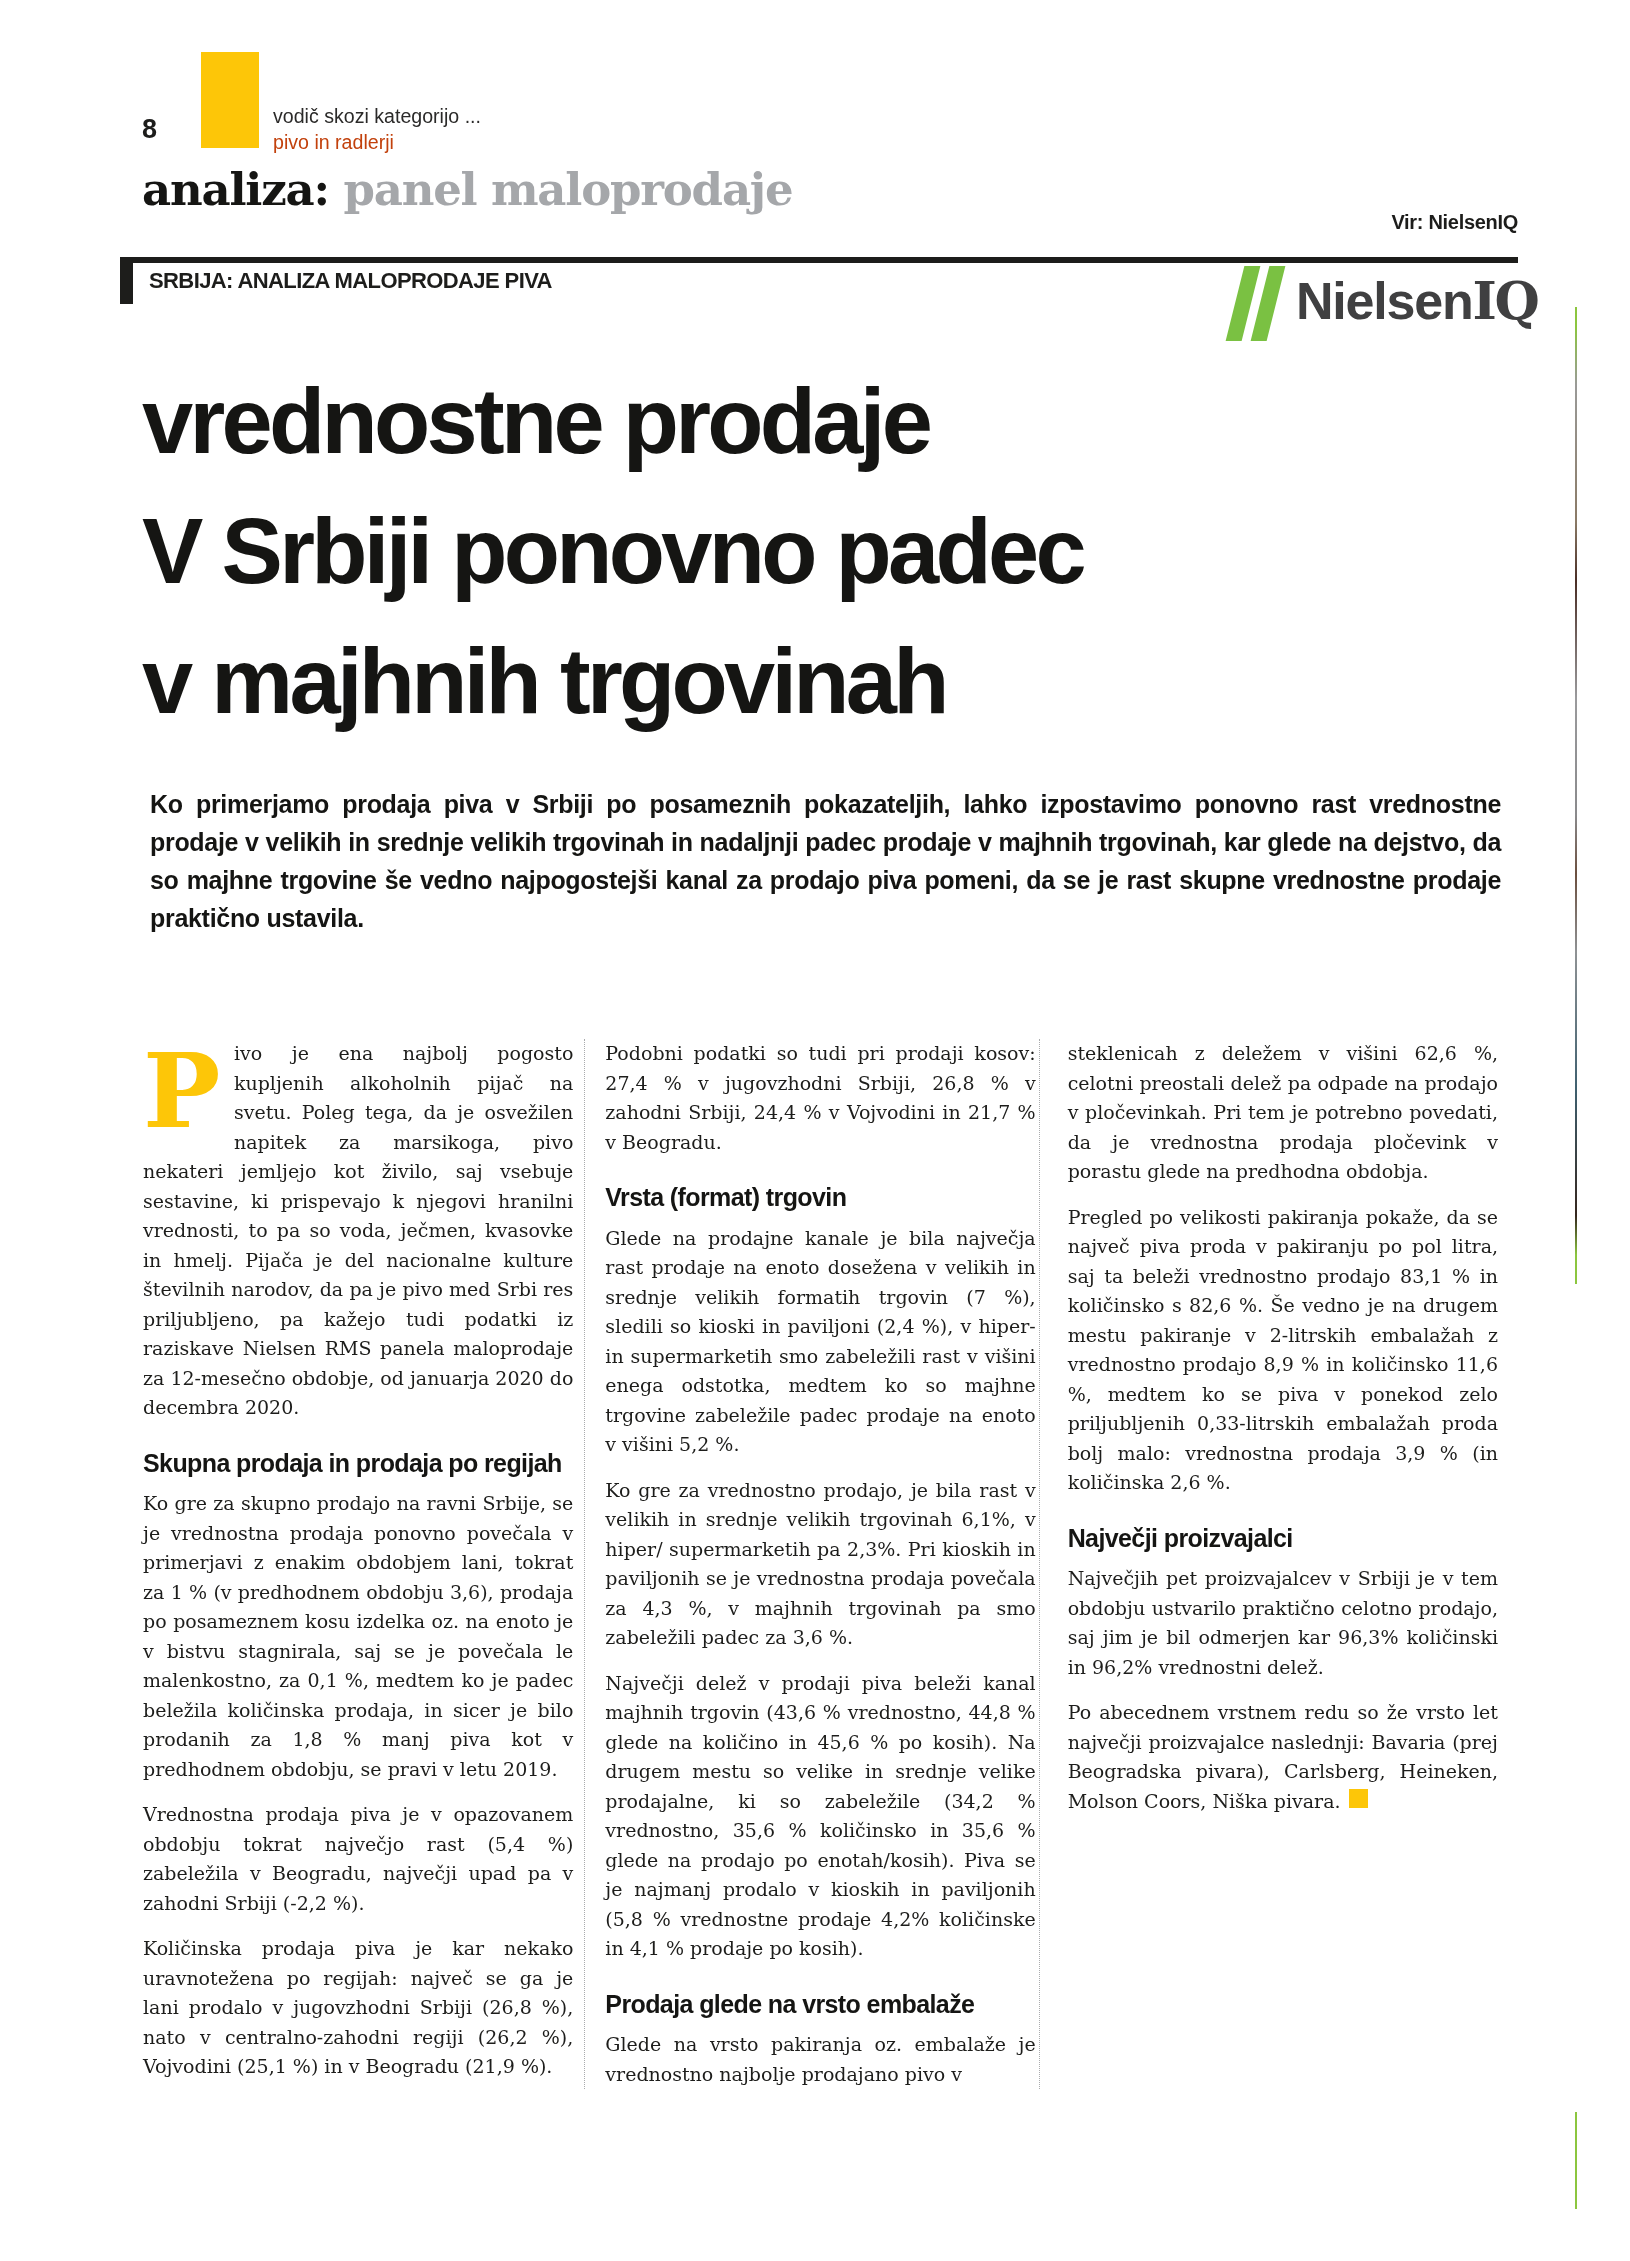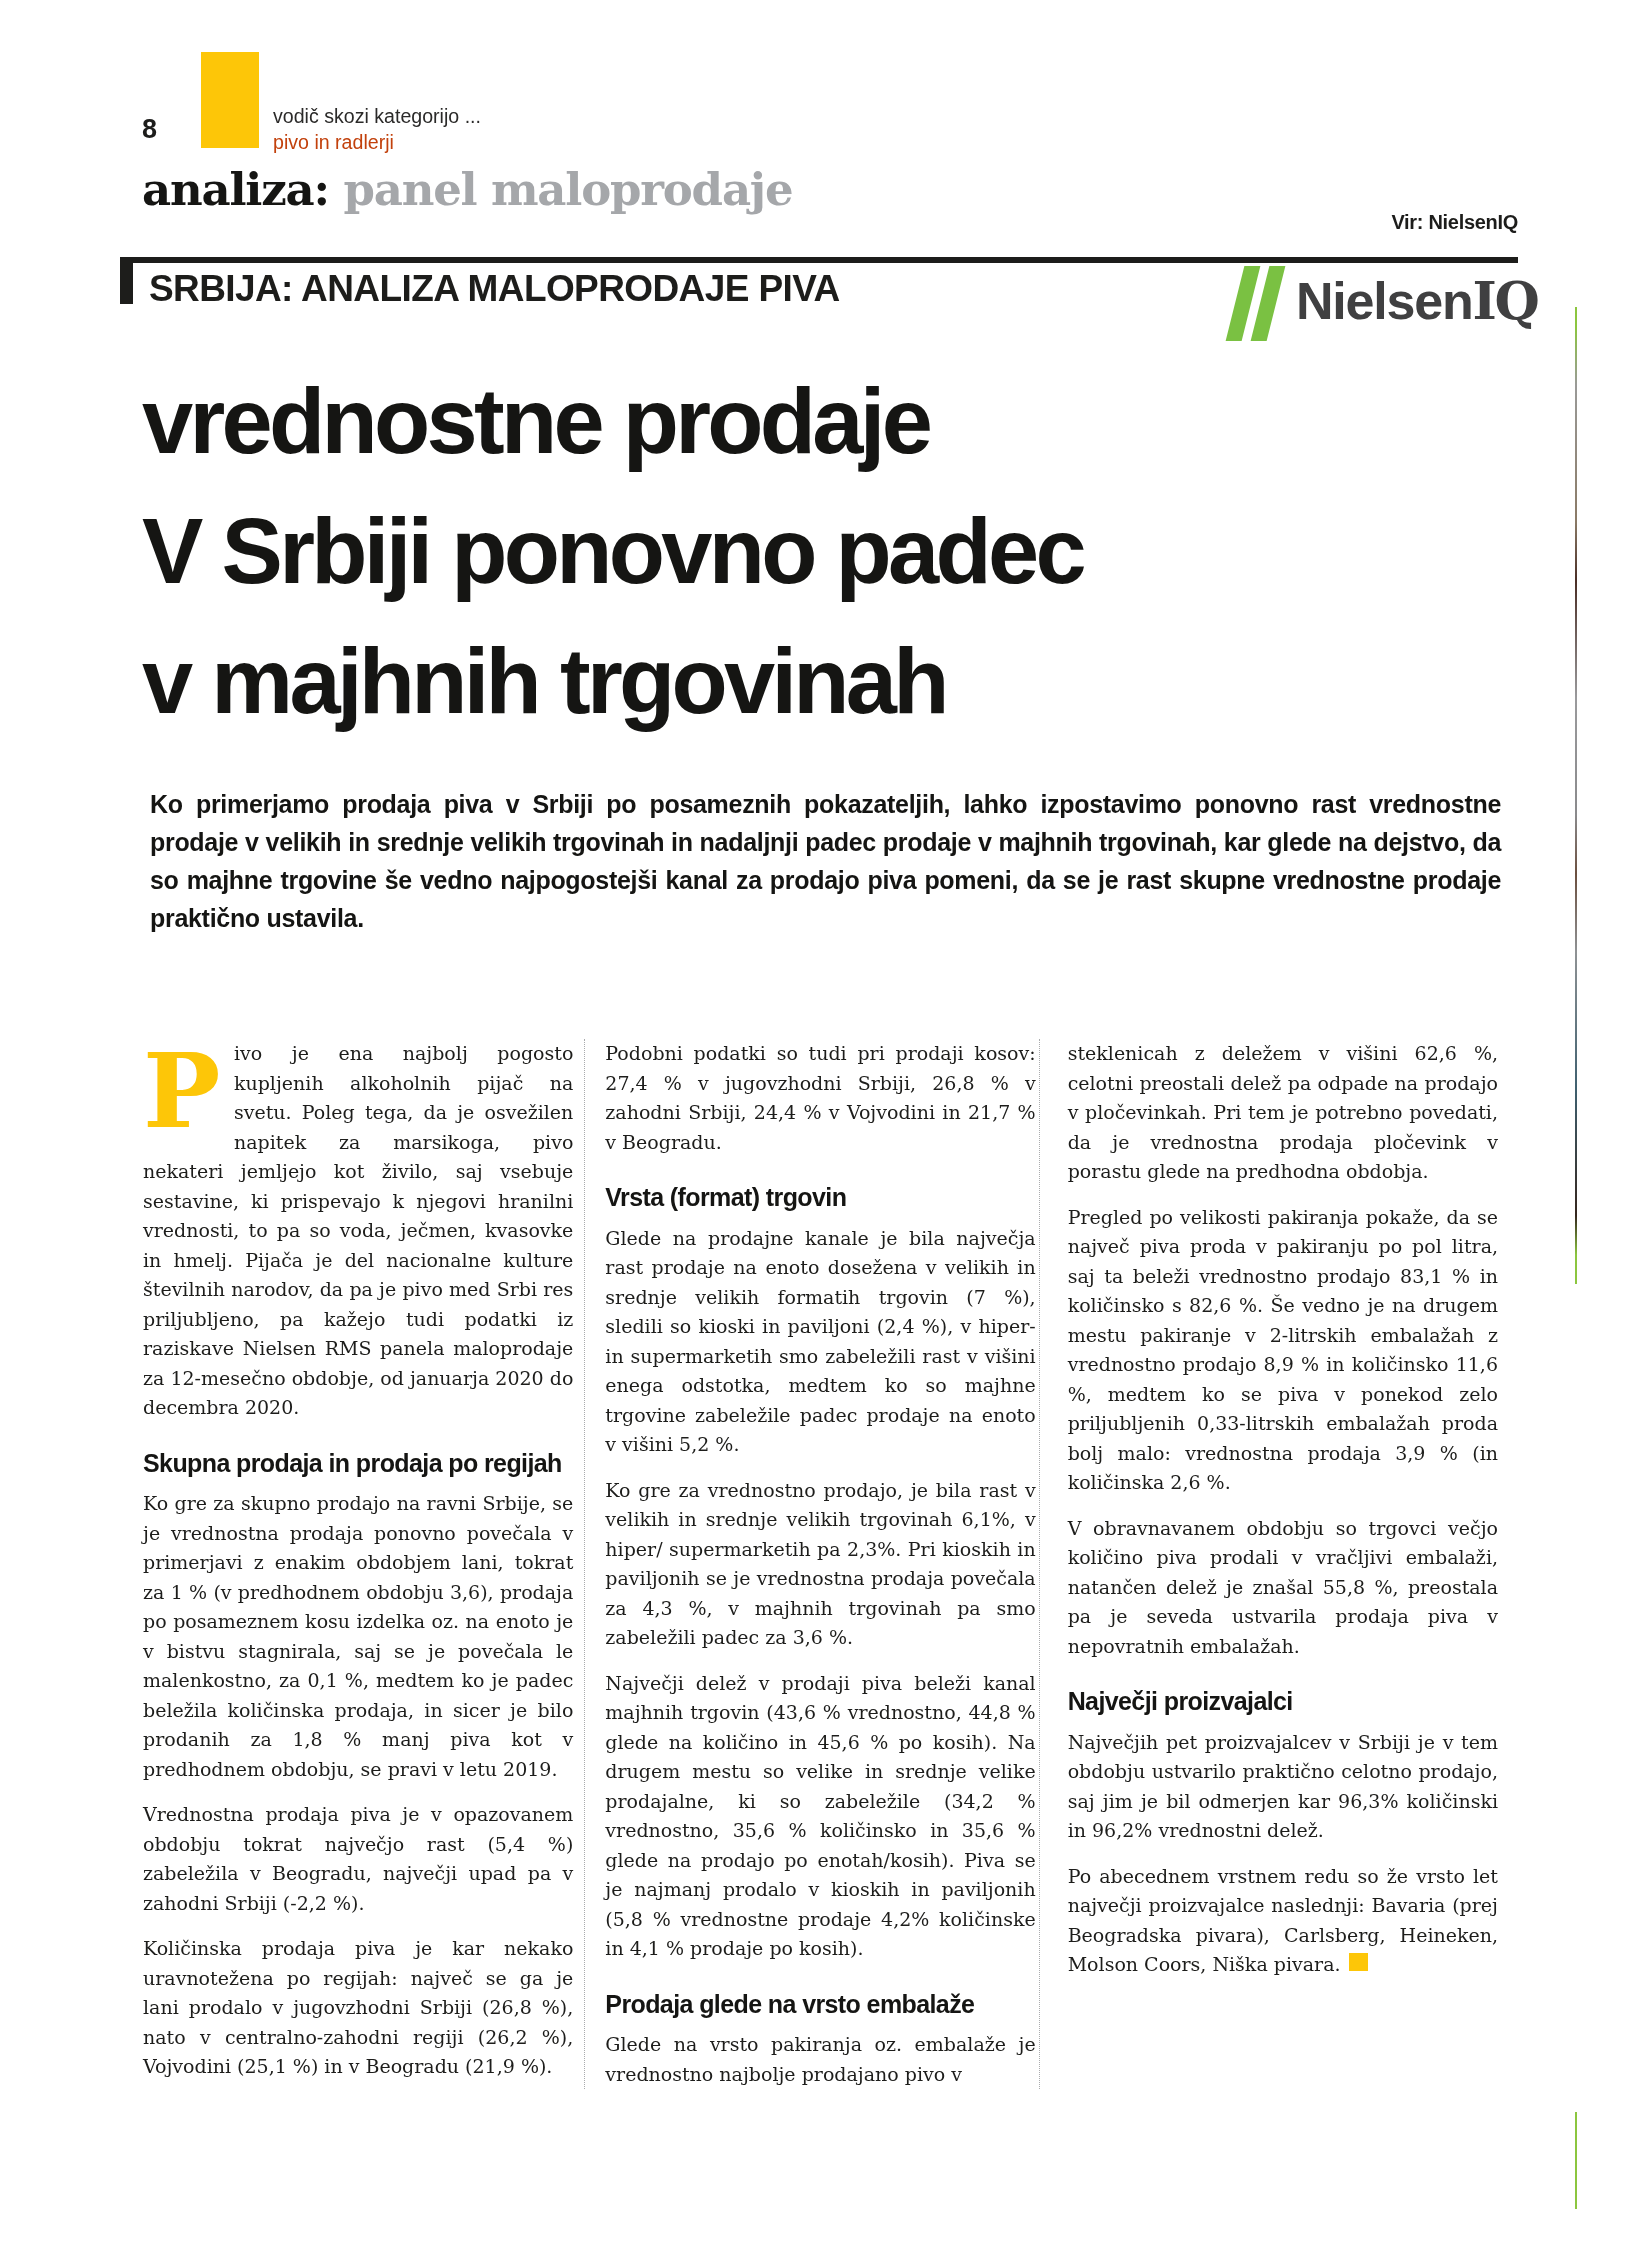--- a/index.html
+++ b/index.html
@@ -15,21 +15,21 @@
 
   .section-line{left:142px;top:163px;font-family:"DejaVu Serif",serif;font-weight:bold;font-size:45px;letter-spacing:-1.2px;white-space:nowrap;}
   .section-line .black{color:#151513;}
   .section-line .gray{color:#a5a7aa;margin-top:48px;}
 
   .source{left:0px;top:211px;width:1518px;text-align:right;font-size:20px;font-weight:bold;letter-spacing:-0.3px;color:#1d1d1b;}
 
   .rule{left:120px;top:257px;width:1398px;height:6.1px;background:#1d1d1b;}
   .rule-tab{left:120px;top:257px;width:13px;height:47px;background:#1d1d1b;}
 
-  .strapline{left:149px;top:268px;font-size:37px;font-weight:bold;letter-spacing:-0.6px;color:#1d1d1b;white-space:nowrap;}
+  .strapline{left:149px;top:268px;font-size:22px;font-weight:bold;letter-spacing:-0.6px;color:#1d1d1b;white-space:nowrap;}
 
   
   .nlogo{left:1219px;top:261px;width:299px;height:86px;text-align:center;}
   .nlogo .marks{position:absolute;left:4.9px;top:4.9px;width:68px;height:75px;}
   .nlogo .bar{position:absolute;top:0;width:16px;height:75px;background:#7ac142;transform:skewX(-14deg);}
   .nlogo .bar.b1{left:11px;}
   .nlogo .bar.b2{left:36px;}
   .nlogo .word{position:absolute;left:77px;top:13.5px;font-size:52px;font-weight:bold;letter-spacing:-1.2px;color:#404041;line-height:52px;}
   .nlogo .word .iq{font-family:"DejaVu Serif",serif;letter-spacing:-2.5px;}
 
@@ -102,21 +102,20 @@
     <h3>Vrsta (format) trgovin</h3>
     <p>Glede na prodajne kanale je bila največja rast prodaje na enoto dosežena v velikih in srednje velikih formatih trgovin (7 %), sledili so kioski in paviljoni (2,4 %), v hiper- in supermarketih smo zabeležili rast v višini enega odstotka, medtem ko so majhne trgovine zabeležile padec prodaje na enoto v višini 5,2 %.</p>
     <p>Ko gre za vrednostno prodajo, je bila rast v velikih in srednje velikih trgovinah 6,1%, v hiper/ supermarketih pa 2,3%. Pri kioskih in paviljonih se je vrednostna prodaja povečala za 4,3 %, v majhnih trgovinah pa smo zabeležili padec za 3,6 %.</p>
     <p>Največji delež v prodaji piva beleži kanal majhnih trgovin (43,6 % vrednostno, 44,8 % glede na količino in 45,6 % po kosih). Na drugem mestu so velike in srednje velike prodajalne, ki so zabeležile (34,2 % vrednostno, 35,6 % količinsko in 35,6 % glede na prodajo po enotah/kosih). Piva se je najmanj prodalo v kioskih in paviljonih (5,8 % vrednostne prodaje 4,2% količinske in 4,1 % prodaje po kosih).</p>
     <h3>Prodaja glede na vrsto embalaže</h3>
     <p>Glede na vrsto pakiranja oz. embalaže je vrednostno najbolje prodajano pivo v</p>
   </div>
   <div>
     <p>steklenicah z deležem v višini 62,6 %, celotni preostali delež pa odpade na prodajo v pločevinkah. Pri tem je potrebno povedati, da je vrednostna prodaja pločevink v porastu glede na predhodna obdobja.</p>
     <p>Pregled po velikosti pakiranja pokaže, da se največ piva proda v pakiranju po pol litra, saj ta beleži vrednostno prodajo 83,1 % in količinsko s 82,6 %. Še vedno je na drugem mestu pakiranje v 2-litrskih embalažah z vrednostno prodajo 8,9 % in količinsko 11,6 %, medtem ko se piva v ponekod zelo priljubljenih 0,33-litrskih embalažah proda bolj malo: vrednostna prodaja 3,9 % (in količinska 2,6 %.</p>
-    <p>V obravnavanem obdobju so trgovci večjo količino piva prodali v vračljivi embalaži, natančen delež je znašal 55,8 %, preostala pa je seveda ustvarila prodaja piva v nepovratnih embalažah.</p>
     <h3>Največji proizvajalci</h3>
     <p>Največjih pet proizvajalcev v Srbiji je v tem obdobju ustvarilo praktično celotno prodajo, saj jim je bil odmerjen kar 96,3% količinski in 96,2% vrednostni delež.</p>
     <p><span>Po abecednem vrstnem redu so že vrsto let največji proizvajalce naslednji: Bavaria (prej Beogradska pivara), Carlsberg, Heineken, Molson Coors, Niška pivara.</span><span class="endmark"></span></p>
   </div>
 </div>
 
 <div class="abs colsep sep1"></div>
 <div class="abs colsep sep2"></div>
 
 <div class="abs edge1"></div>

